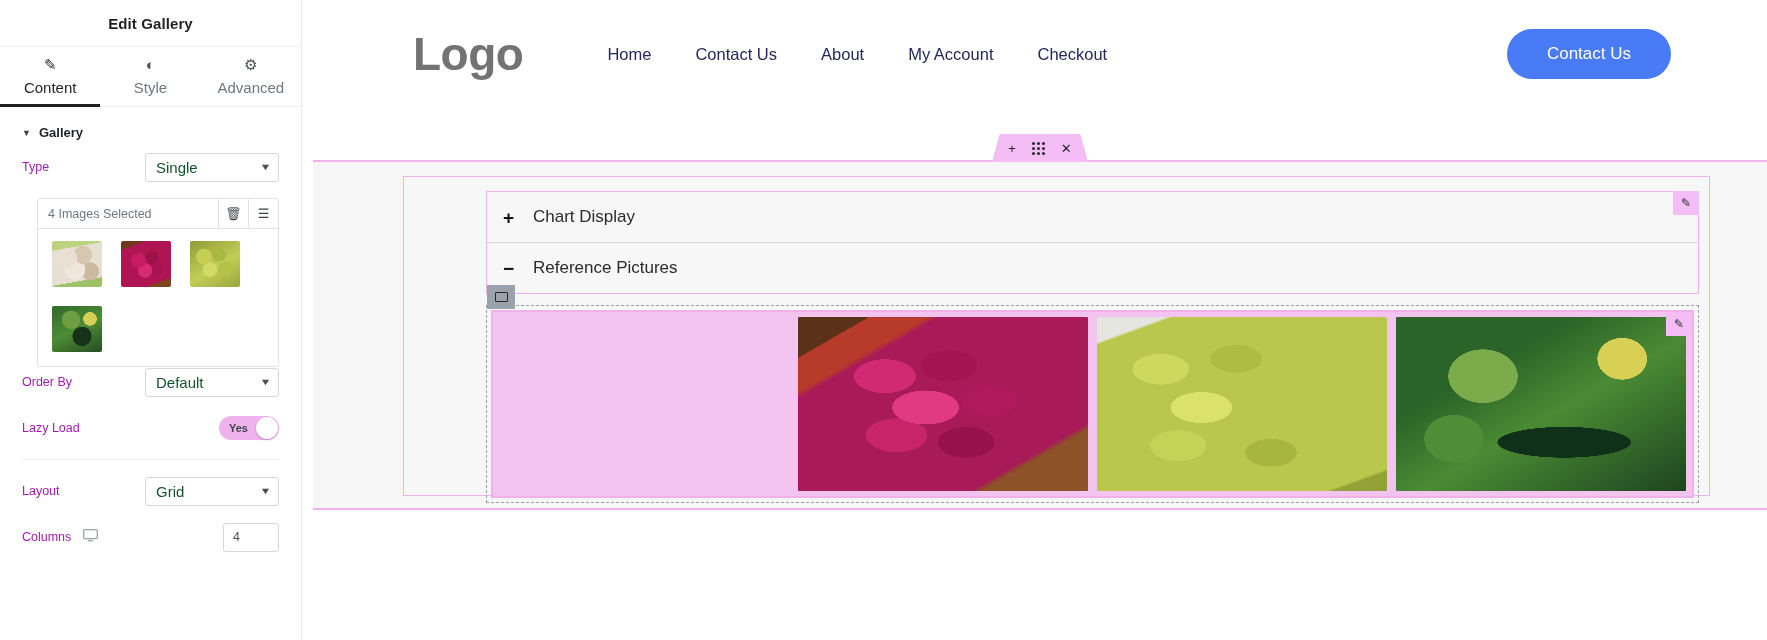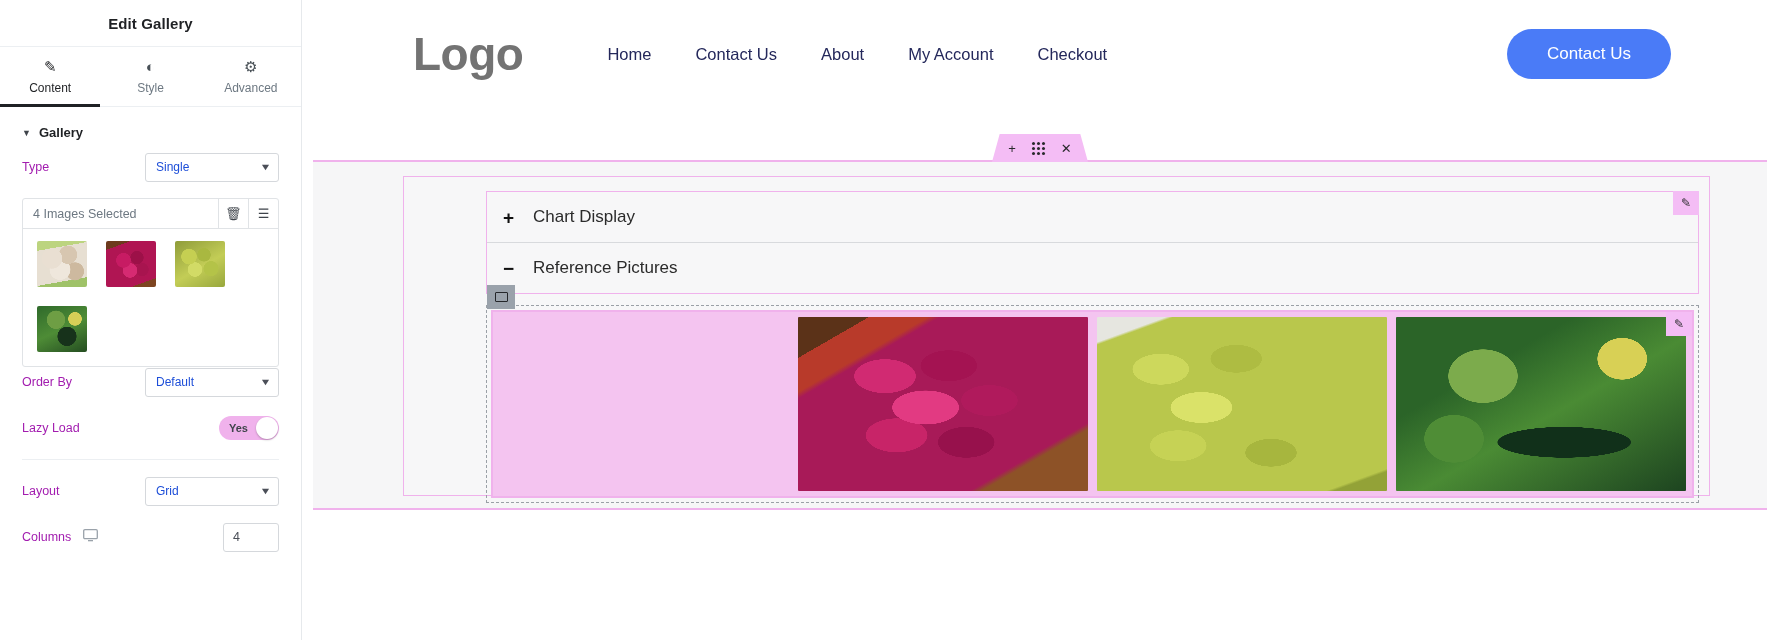--- a/index.html
+++ b/index.html
@@ -32,21 +32,21 @@
     display: flex; height: 60px;
     border-bottom: 1px solid #eceff2;
   }
   .panel-tab {
     flex: 1; display: flex; flex-direction: column;
     align-items: center; justify-content: center; gap: 7px;
     cursor: pointer; position: relative;
     color: #6d7882;
   }
   .panel-tab .tico { font-size: 15px; line-height: 1; color: #495157; }
-  .panel-tab .tlbl { font-size: 12px; color: #6d7882; }
+  .panel-tab .tlbl { font-size: 15px; color: #6d7882; }
   .panel-tab.active .tico, .panel-tab.active .tlbl { color: #1f2124; }
   .panel-tab.active::after {
     content: ""; position: absolute; left: 0; right: 0; bottom: -1px;
     height: 3px; background: #1f2124;
   }
 
   .section-head {
     padding: 18px 22px 12px 22px;
     display: flex; align-items: center; gap: 8px;
     cursor: pointer;
@@ -61,26 +61,26 @@
   }
   .ctrl-label { font-size: 12.5px; color: #a21caf; flex: 0 0 auto; }
   .ctrl-right { margin-left: auto; }
 
   .select-box {
     width: 134px; height: 29px;
     border: 1px solid #d5d8dc; border-radius: 3px;
     background: #fff; display: flex; align-items: center;
     padding: 0 8px 0 10px; cursor: pointer;
   }
-  .select-box .sv { font-size: 12px; color: #1d4ed8; flex: 1; }
+  .select-box .sv { font-size: 15px; color: #14532d; flex: 1; }
   .select-box .sa { font-size: 9px; color: #4b4f58; transform: scaleX(1.35); }
 
   
   .img-select {
-    margin: 0 22px 0 22px;
+    margin: 0 22px 0 37px;
     border: 1px solid #e0e3e6; border-radius: 3px;
     overflow: hidden;
   }
   .img-select-bar {
     display: flex; height: 30px; border-bottom: 1px solid #e0e3e6;
   }
   .img-select-bar .isb-text {
     flex: 1; display: flex; align-items: center; padding-left: 10px;
     font-size: 12.5px; color: #6d7882;
   }

